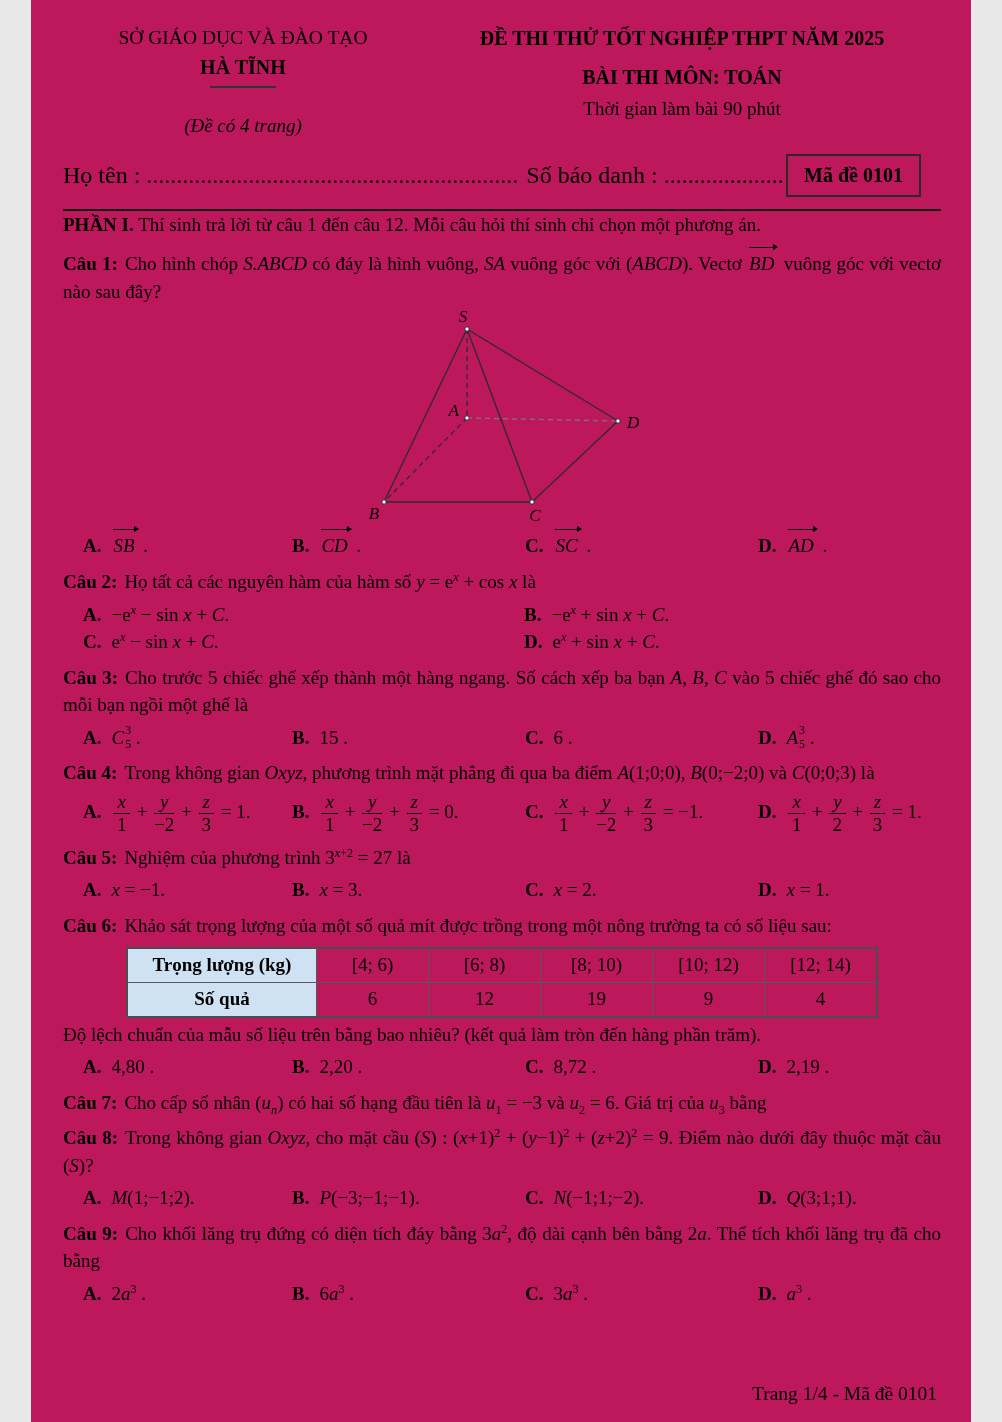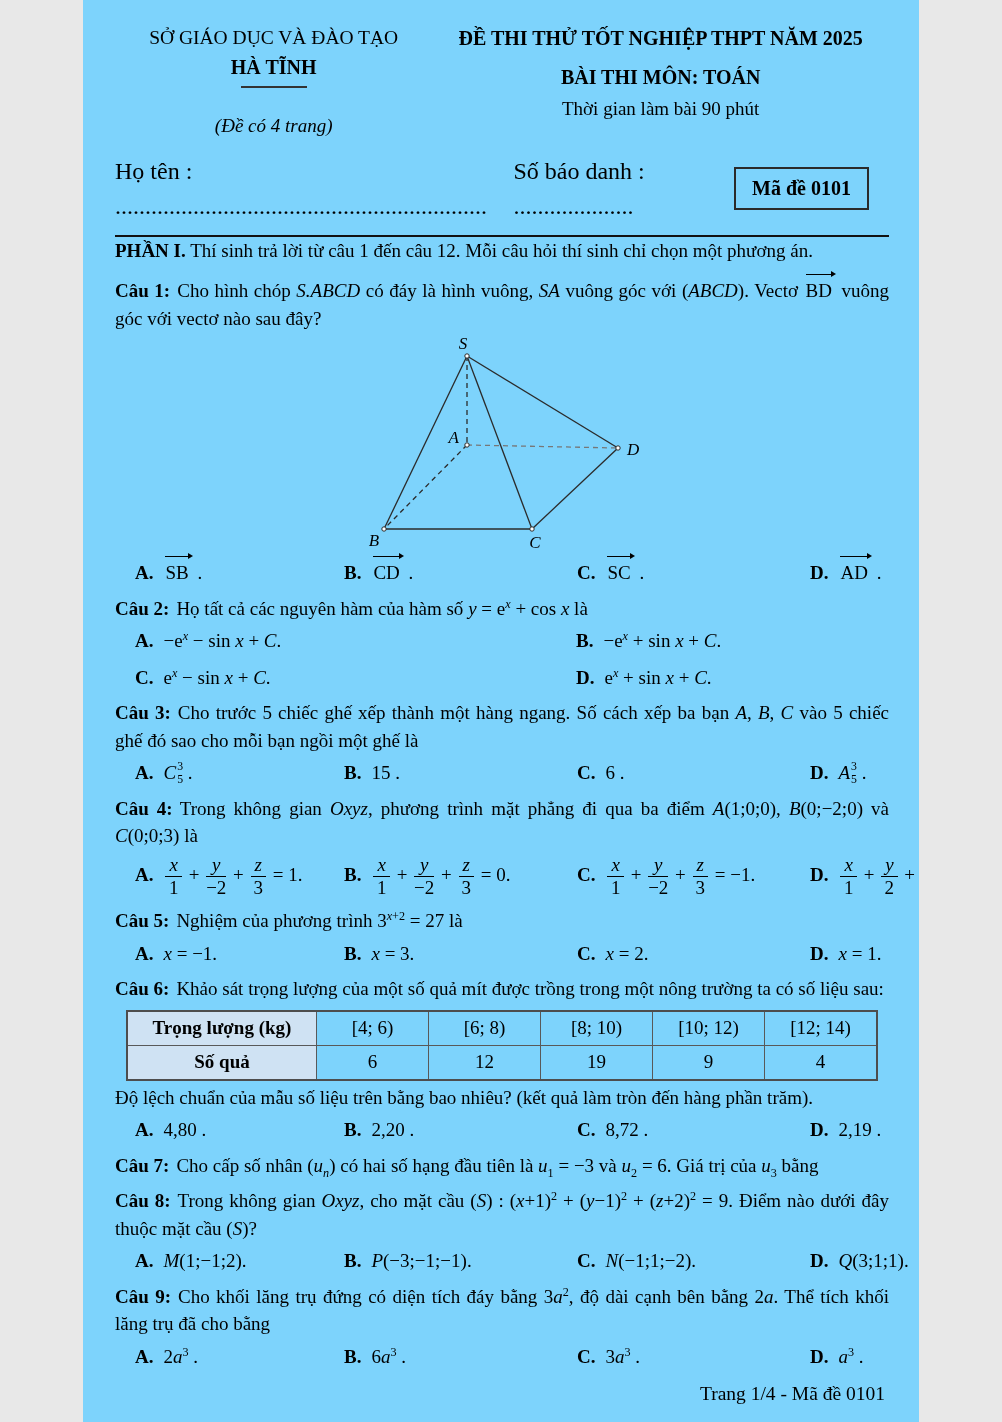--- a/index.html
+++ b/index.html
@@ -1,17 +1,17 @@
 <!DOCTYPE html>
 <html><head>
 <meta charset="utf-8">
 <style>
   html,body{margin:0;padding:0;background:#e8e8e8;}
   .page{
-    width:836px;height:1422px;margin:0 auto;background:#7dd3fc;color:#000;
+    width:940px;height:1422px;margin:0 auto;background:#be185d;color:#000;
     box-sizing:border-box;padding:24px 30px 10px 32px;position:relative;overflow:hidden;
     font-family:"Liberation Serif","DejaVu Serif",serif;font-size:19px;line-height:1.45;
   }
   
   .hdr{display:flex;}
   .hdr-left{width:41%;text-align:center;}
   .hdr-right{width:59%;text-align:center;}
   .org1{font-size:19.5px;}
   .org2{font-weight:bold;font-size:20px;margin-top:1px;}
   .org-rule{width:66px;border-top:2px solid #333;margin:4px auto 0;}
@@ -22,30 +22,30 @@
   .id-row{display:flex;align-items:center;margin-top:14px;}
   .id-text{font-size:24px;}
   .code-box{margin-left:auto;margin-right:20px;border:2px solid #2a2a2a;padding:5px 16px;font-weight:bold;font-size:20px;white-space:nowrap;}
   .top-rule{border:none;border-top:2px solid #111;margin:12px 0 0 0;}
   
   .part-head{margin-top:13px;}
   .q{margin-top:8px;}
   .qtext{text-align:justify;margin:0;}
   .qlabel{font-weight:bold;margin-right:7px;white-space:nowrap;}
   .opts{display:grid;grid-template-columns:209px 233px 233px 1fr;padding-left:20px;margin-top:5px;align-items:center;}
-  .opts2{display:grid;grid-template-columns:441px 1fr;padding-left:20px;margin-top:5px;row-gap:9px;}
+  .opts2{display:grid;grid-template-columns:441px 1fr;padding-left:20px;margin-top:5px;}
   .opt{white-space:nowrap;}
   .opt .k{font-weight:bold;margin-right:10px;}
   
   i{font-style:italic;}
   sup,sub{font-size:0.64em;line-height:0;}
   .frac{display:inline-flex;flex-direction:column;text-align:center;vertical-align:middle;line-height:1.08;margin:0 2px;}
   .frac .fn{border-bottom:1.4px solid #000;padding:0 4px 1px;}
   .frac .fd{padding-top:1px;}
-  .vec{position:relative;display:inline-block;padding:4px 4px 0 1px;margin-left:1px;}
+  .vec{font-style:italic;position:relative;display:inline-block;padding:4px 4px 0 1px;margin-left:1px;}
   .vec::before{content:"";position:absolute;top:1px;left:1px;right:5px;border-top:1.4px solid #000;}
   .vec::after{content:"";position:absolute;top:-2px;right:0;width:0;height:0;
     border-top:3.4px solid transparent;border-bottom:3.4px solid transparent;border-left:5.5px solid #000;}
   .scr{display:inline-flex;align-items:center;}
   .scrs{display:inline-flex;flex-direction:column;font-size:0.62em;line-height:1.12;margin-left:1px;}
   
   .fig{text-align:center;margin:4px 0 0 20px;}
   .fig svg{display:block;margin:0 auto;}
   
   .qtable{border-collapse:collapse;margin:7px auto 3px;border:2px solid #4d4d4d;}

